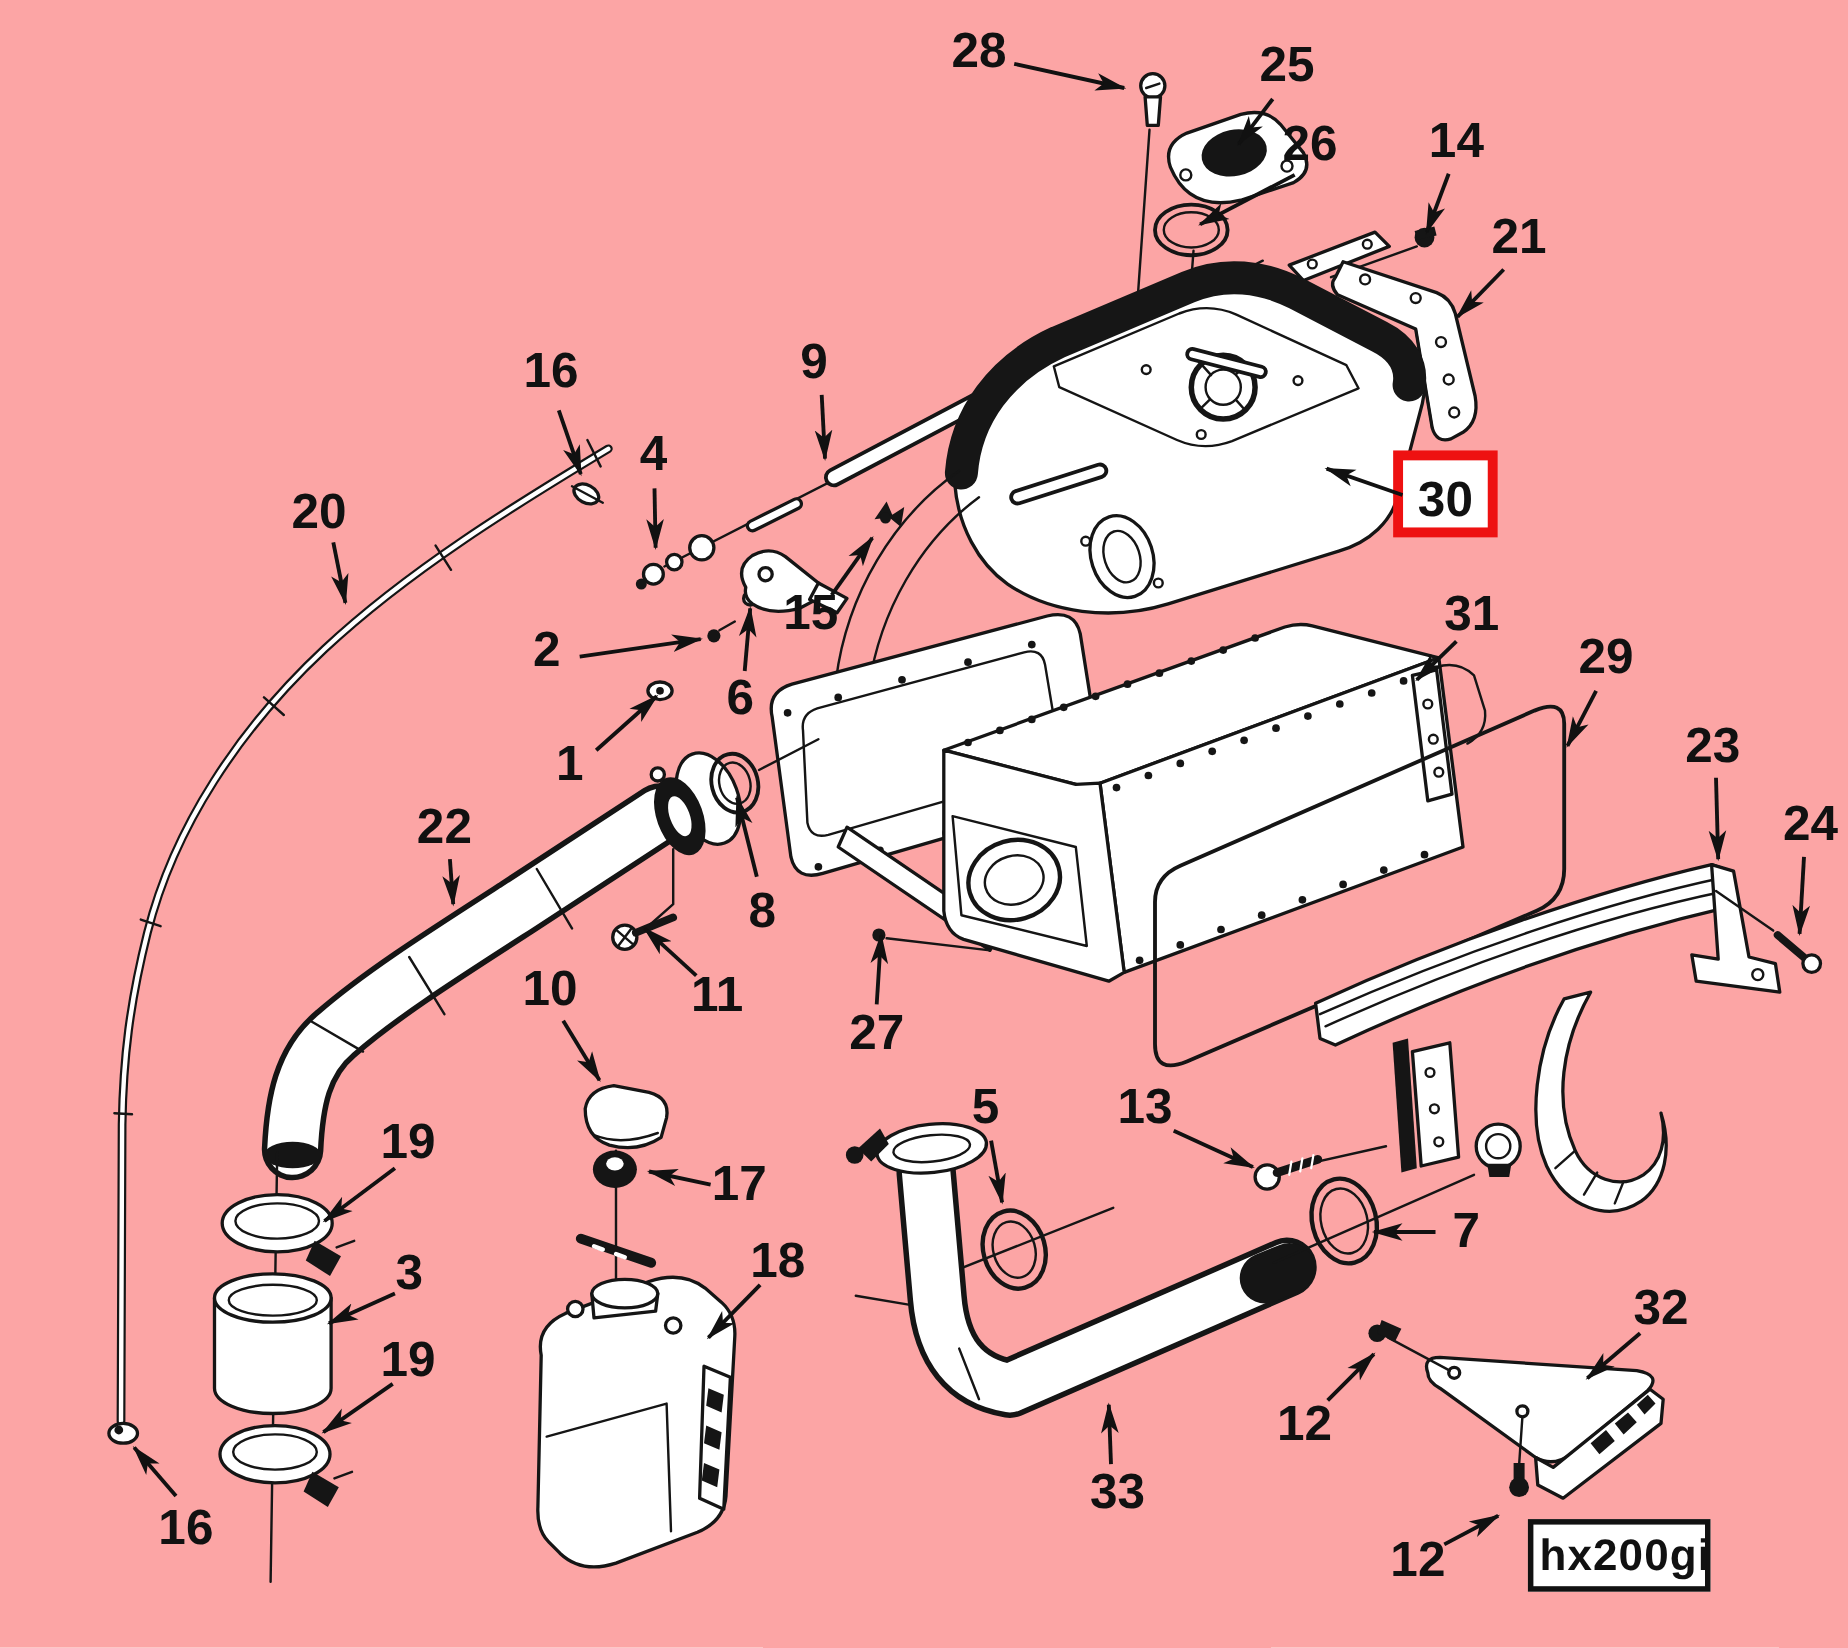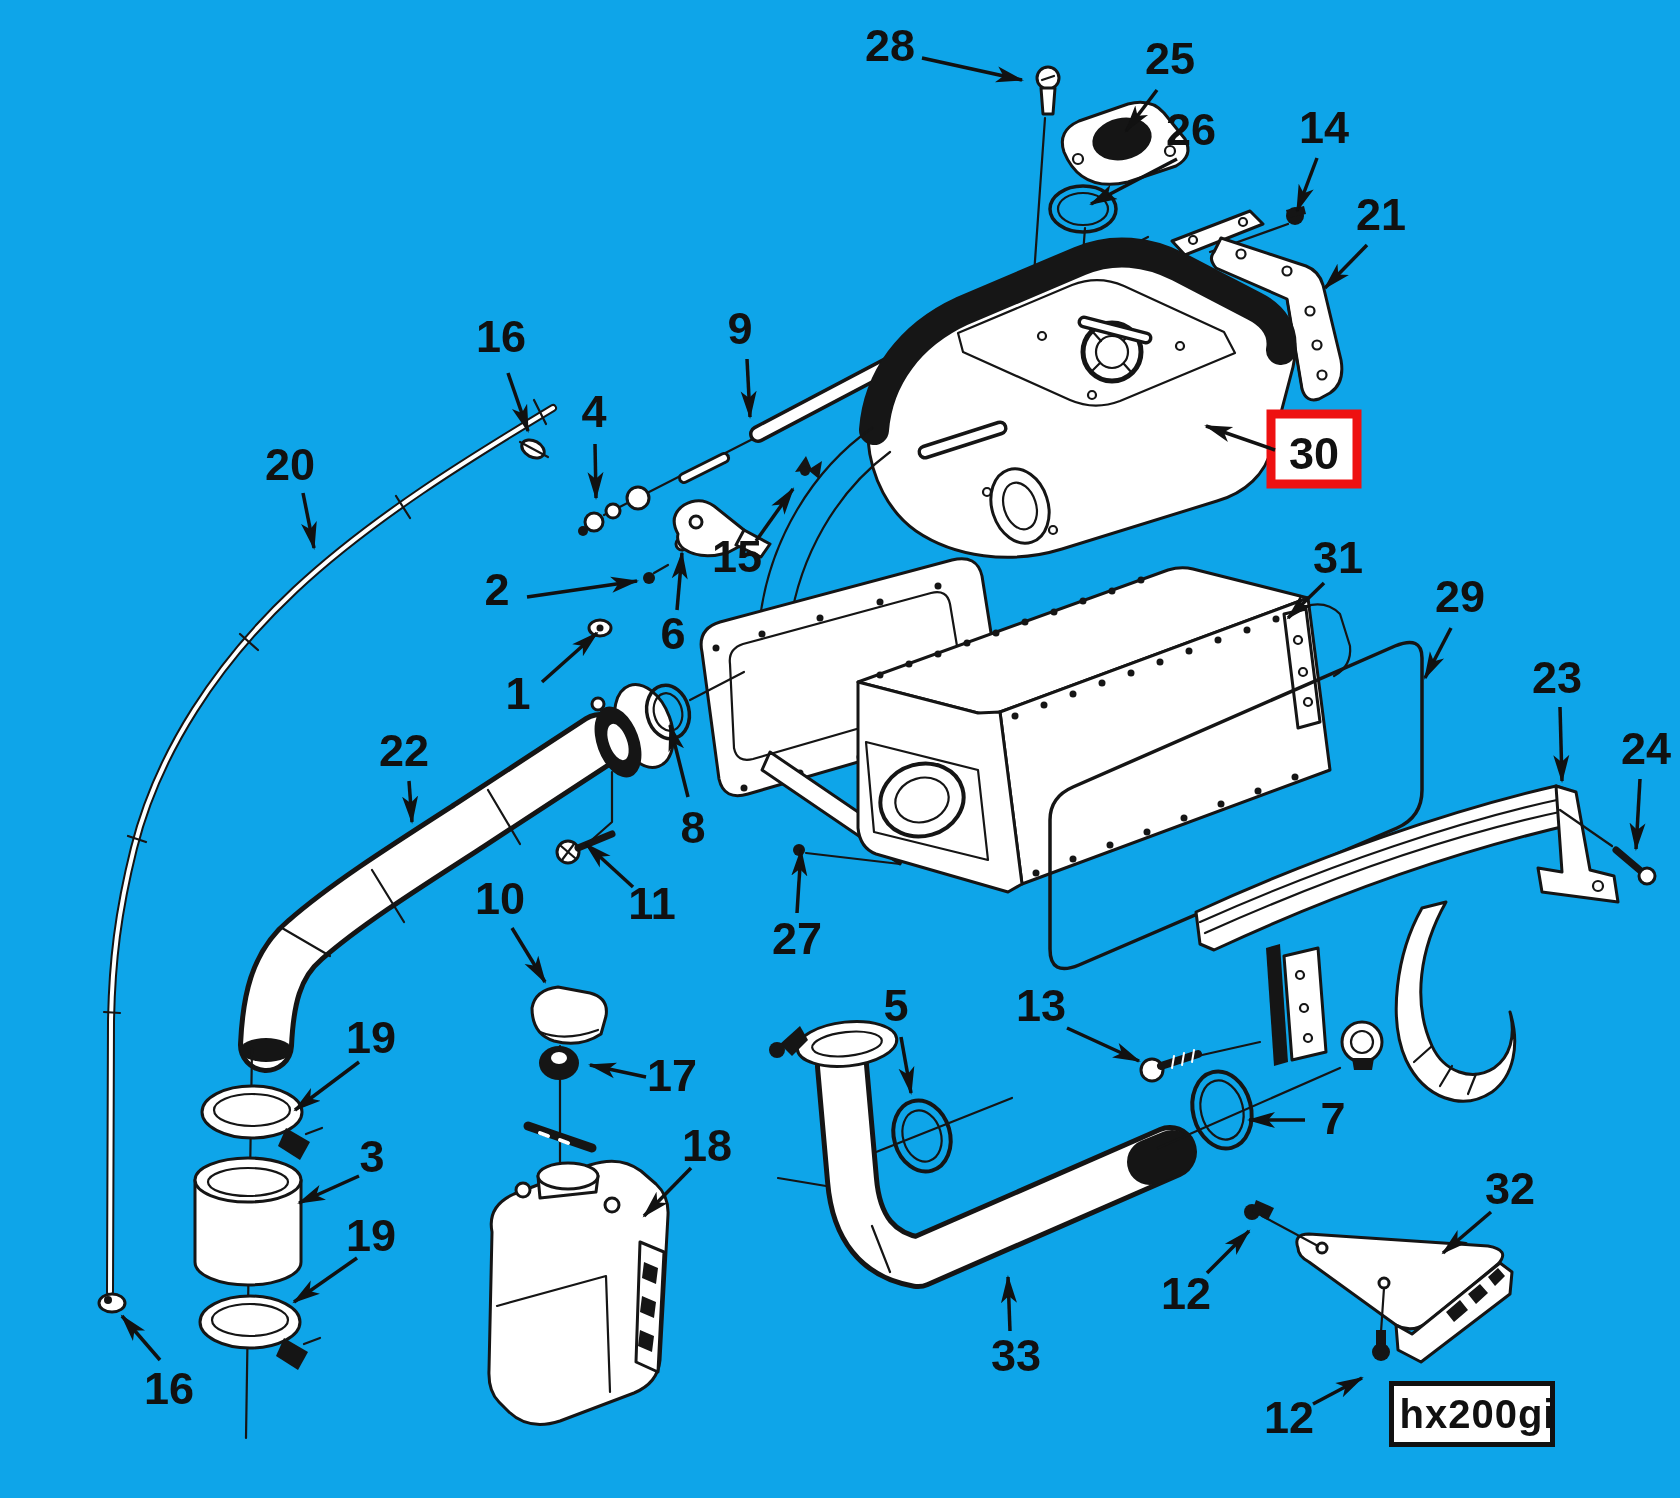--- a/index.html
+++ b/index.html
@@ -1,16 +1,16 @@
 <!DOCTYPE html>
 <html><head>
 <meta charset="utf-8">
 <style>
   html,body{margin:0;padding:0;background:#fff;}
-  .stage{position:relative;width:1680px;height:1498px;background:#0ea5e9;overflow:hidden;}
+  .stage{position:relative;width:1680px;height:1498px;background:#fca5a5;overflow:hidden;}
   .stage svg{position:absolute;left:0;top:0;}
   .callout-label{font:bold 45px "Liberation Sans", sans-serif;fill:#111;}
   .arrow{stroke:#111;stroke-width:3.5;fill:none;}
   .model-box{position:absolute;left:1389px;top:1381px;width:166px;height:66px;
     box-sizing:border-box;border:5px solid #111;background:#fff;
     display:flex;align-items:center;justify-content:center;
     font:bold 40px "Liberation Sans", sans-serif;color:#111;letter-spacing:1px;padding-left:11px;}
   .w{fill:#fff;}
   .b{fill:#151515;stroke:none;}
   .s2{stroke-width:2.2;}

